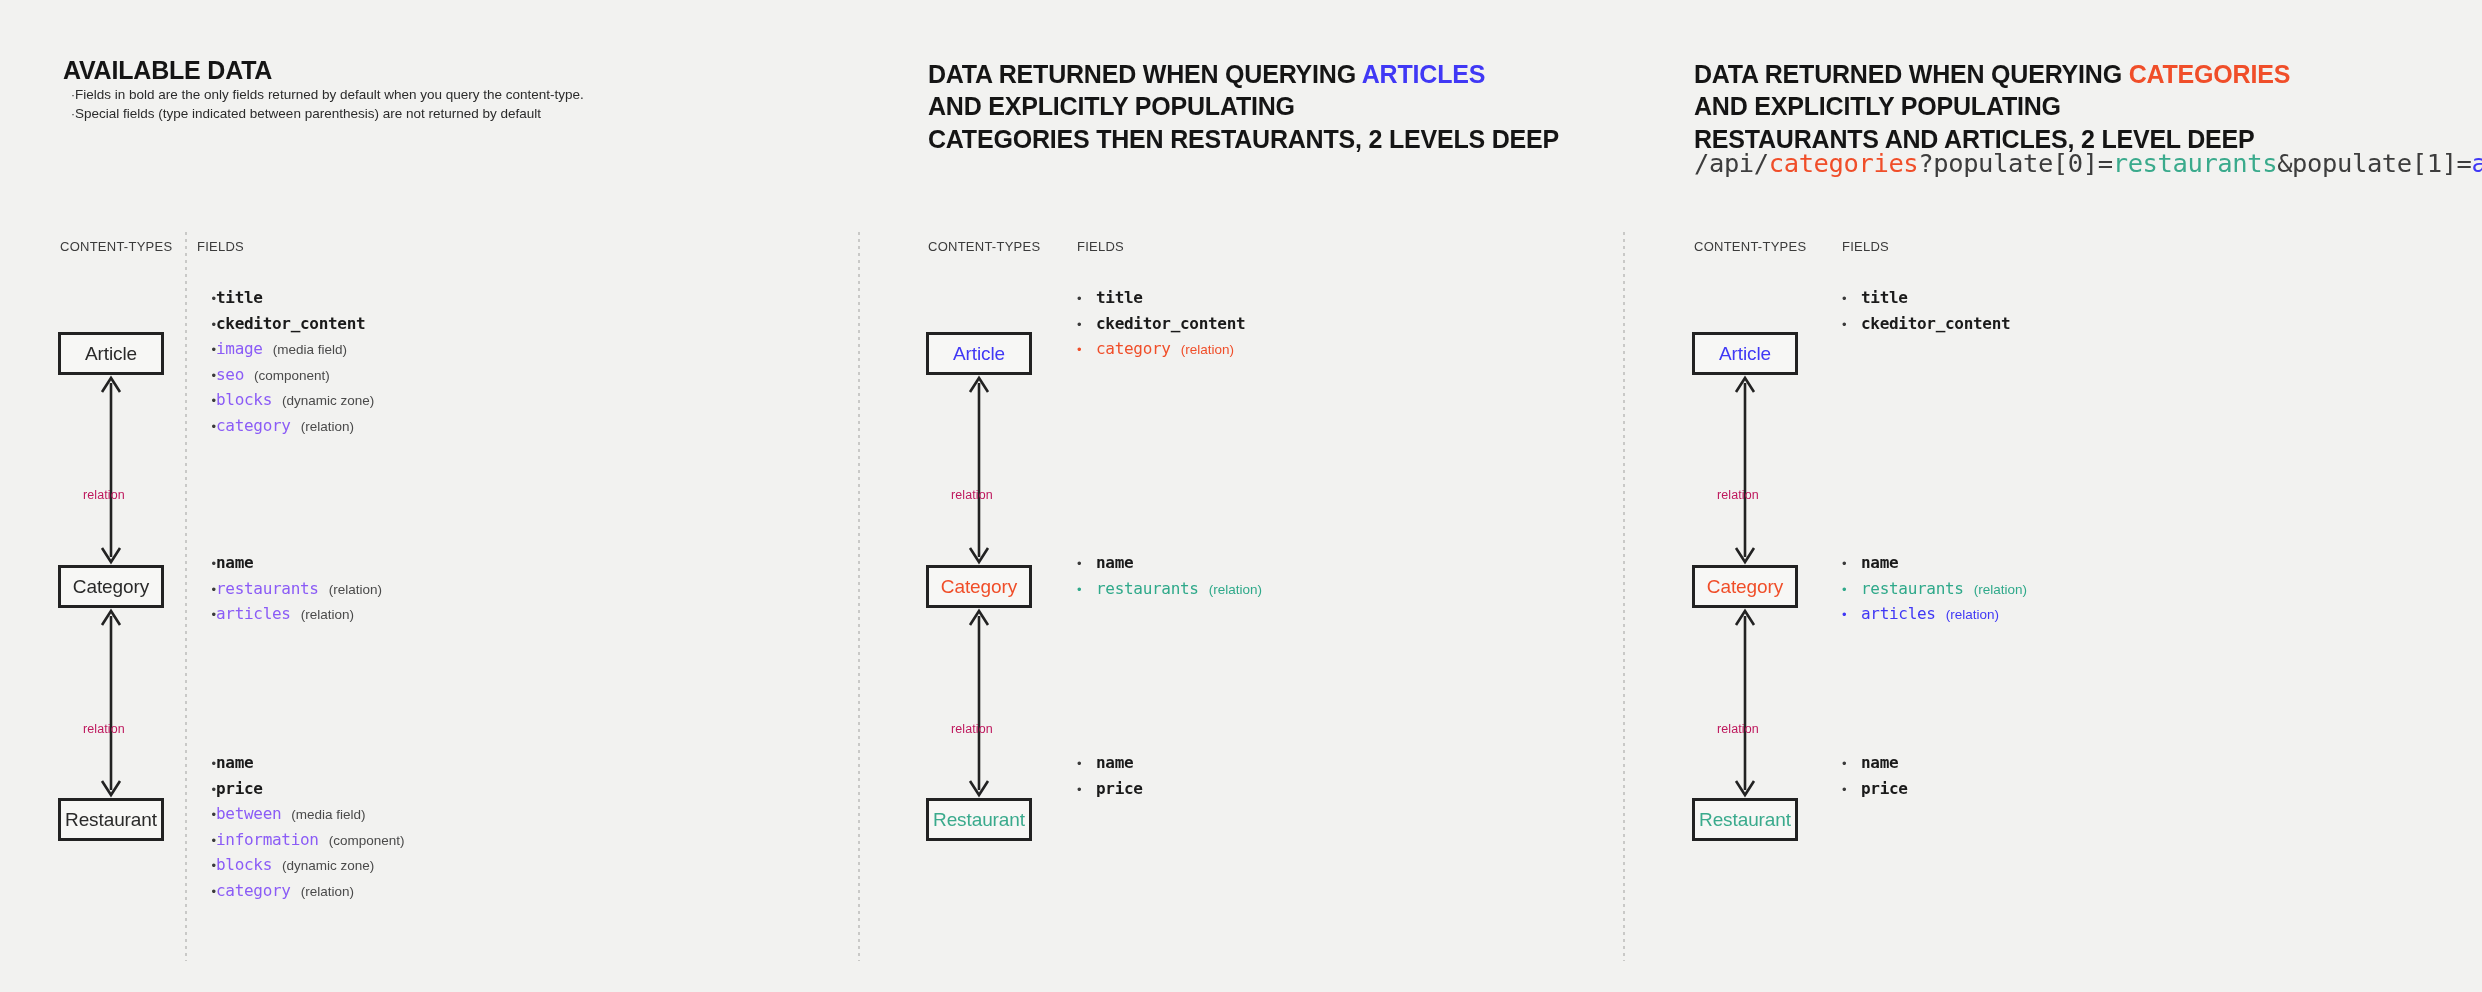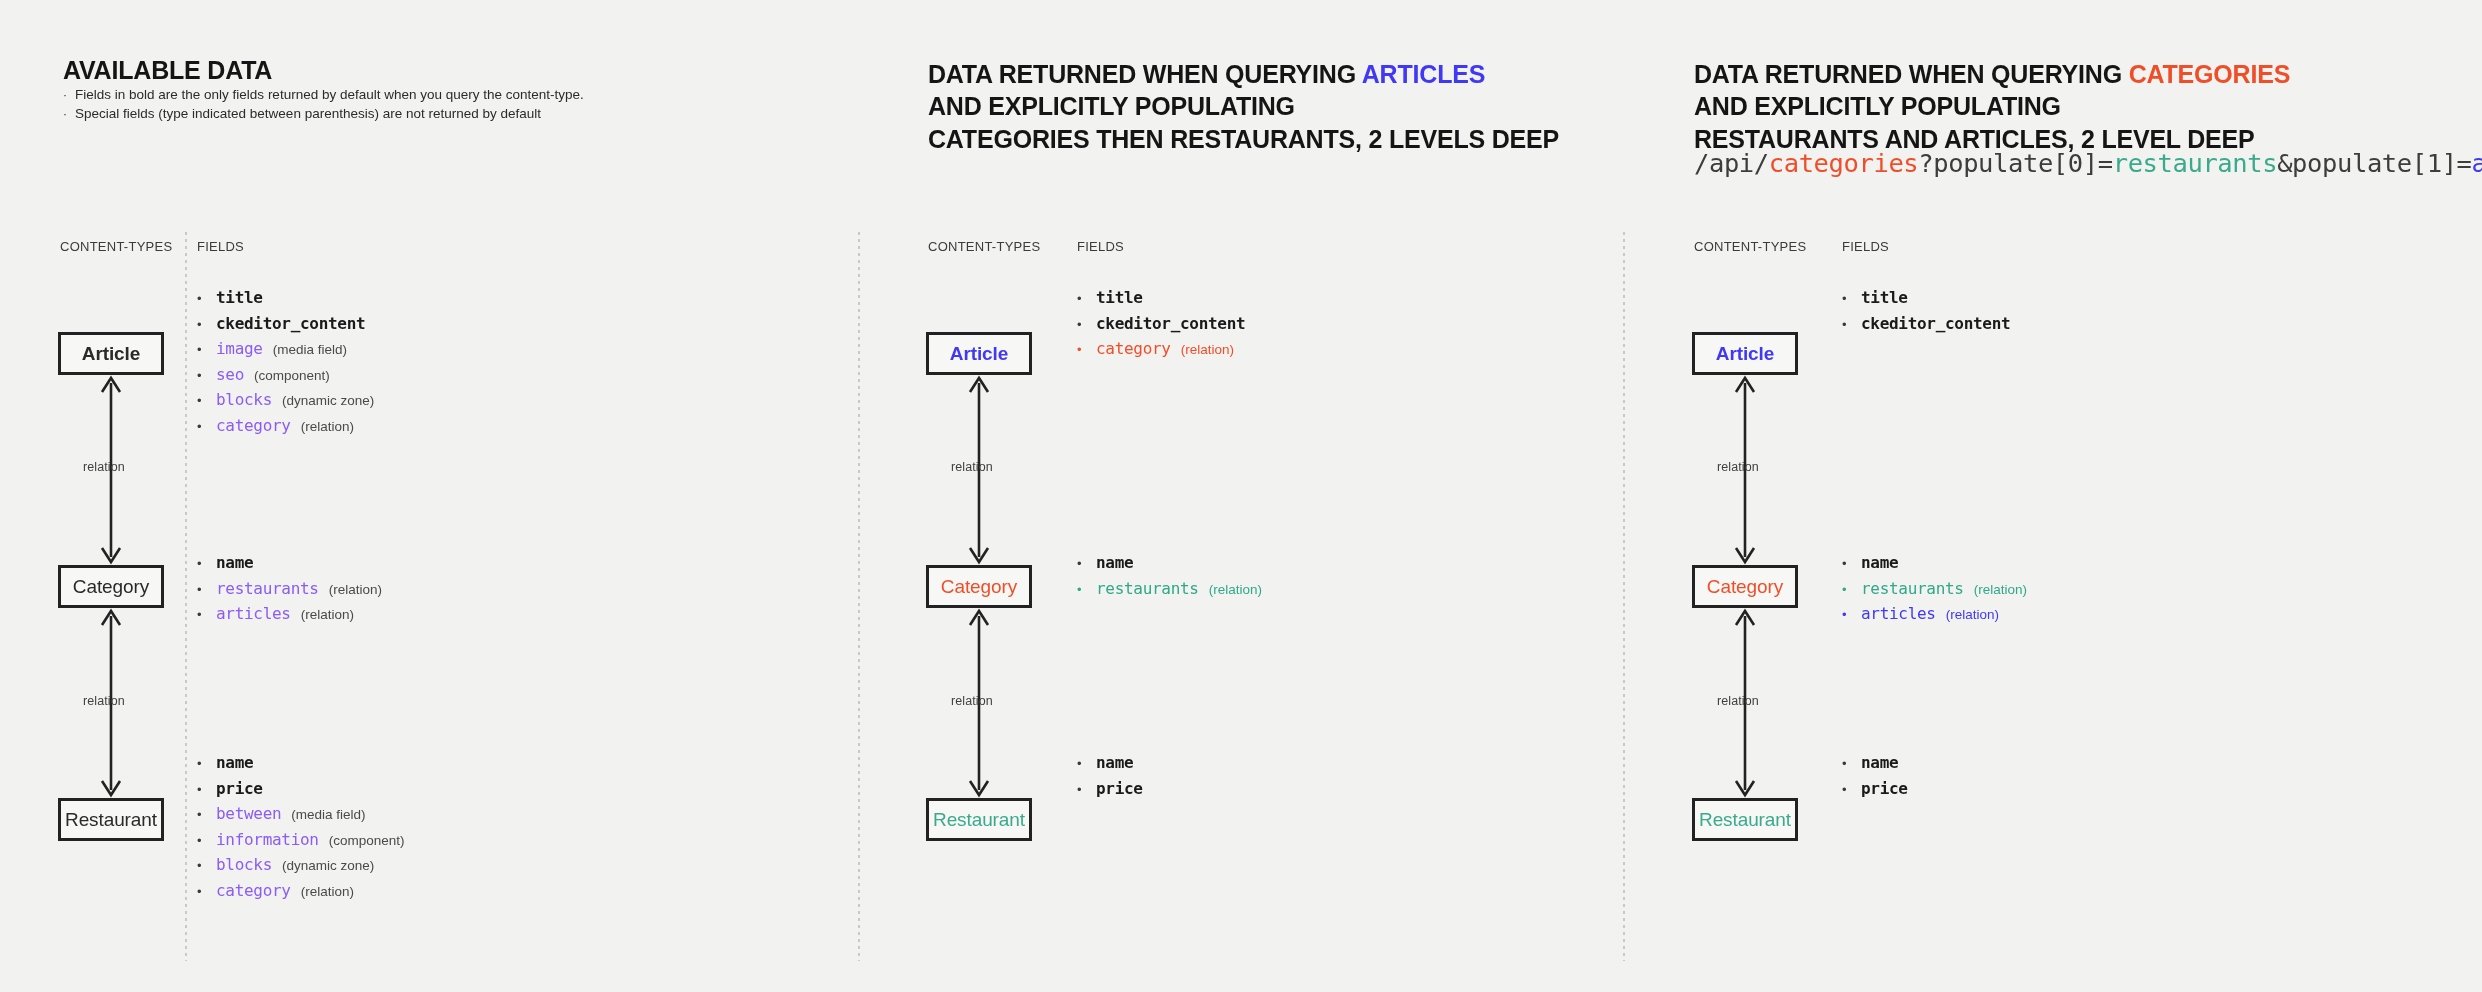--- a/index.html
+++ b/index.html
@@ -14,21 +14,21 @@
     font-family: "Liberation Sans", sans-serif;
     color: #1a1a1a;
     overflow: hidden;
   }
 
   .panel {
     position: absolute;
     top: 0;
     height: 992px;
   }
-  #panel-1 { left: 0px;    width: 855px; }
+  #panel-1 { left: 0px;    width: 855px; text-align: right; }
   #panel-2 { left: 855px;  width: 767px; }
   #panel-3 { left: 1622px; width: 860px; }
 
   
   .panel-heading {
     position: absolute;
     font-weight: bold;
     font-size: 25px;
     letter-spacing: -0.2px;
     line-height: 32.5px;
@@ -133,44 +133,45 @@
     align-items: center;
     justify-content: center;
     font-size: 19px;
     color: #2a2a2a;
     letter-spacing: -0.1px;
   }
   #panel-1 .graph .node { left: 58px; }
   #panel-2 .graph .node { left: 58px; }
   #panel-3 .graph .node { left: 58px; }
 
-  .node.n-article    { top: 332px; font-weight: bold; }
+  .node.n-article    { top: 332px; }
   .node.n-category   { top: 565px; }
   .node.n-restaurant { top: 798px; }
 
   
   .arrow-wrap {
     position: absolute;
     width: 30px;
     height: 190px;
   }
   #panel-1 .arrow-wrap { left: 96px; }
   #panel-2 .arrow-wrap { left: 96px; }
   #panel-3 .arrow-wrap { left: 96px; }
   .arrow-wrap.a1 { top: 375px; }
   .arrow-wrap.a2 { top: 608px; }
 
   .arrow-wrap svg { display: block; }
 
   .rel-label {
     position: absolute;
     font-size: 12.5px;
-    color: #404040;
+    color: #be185d;
     white-space: nowrap;
     letter-spacing: 0.1px;
+    margin-top: 28px;
   }
   #panel-1 .rel-label { left: 83px; }
   #panel-2 .rel-label { left: 83px; }
   #panel-3 .rel-label { left: 83px; }
   .rel-label.r1 { top: 460px; }
   .rel-label.r2 { top: 694px; }
   .rel-label::before {
     content: "";
     position: absolute;
     left: -9px;

